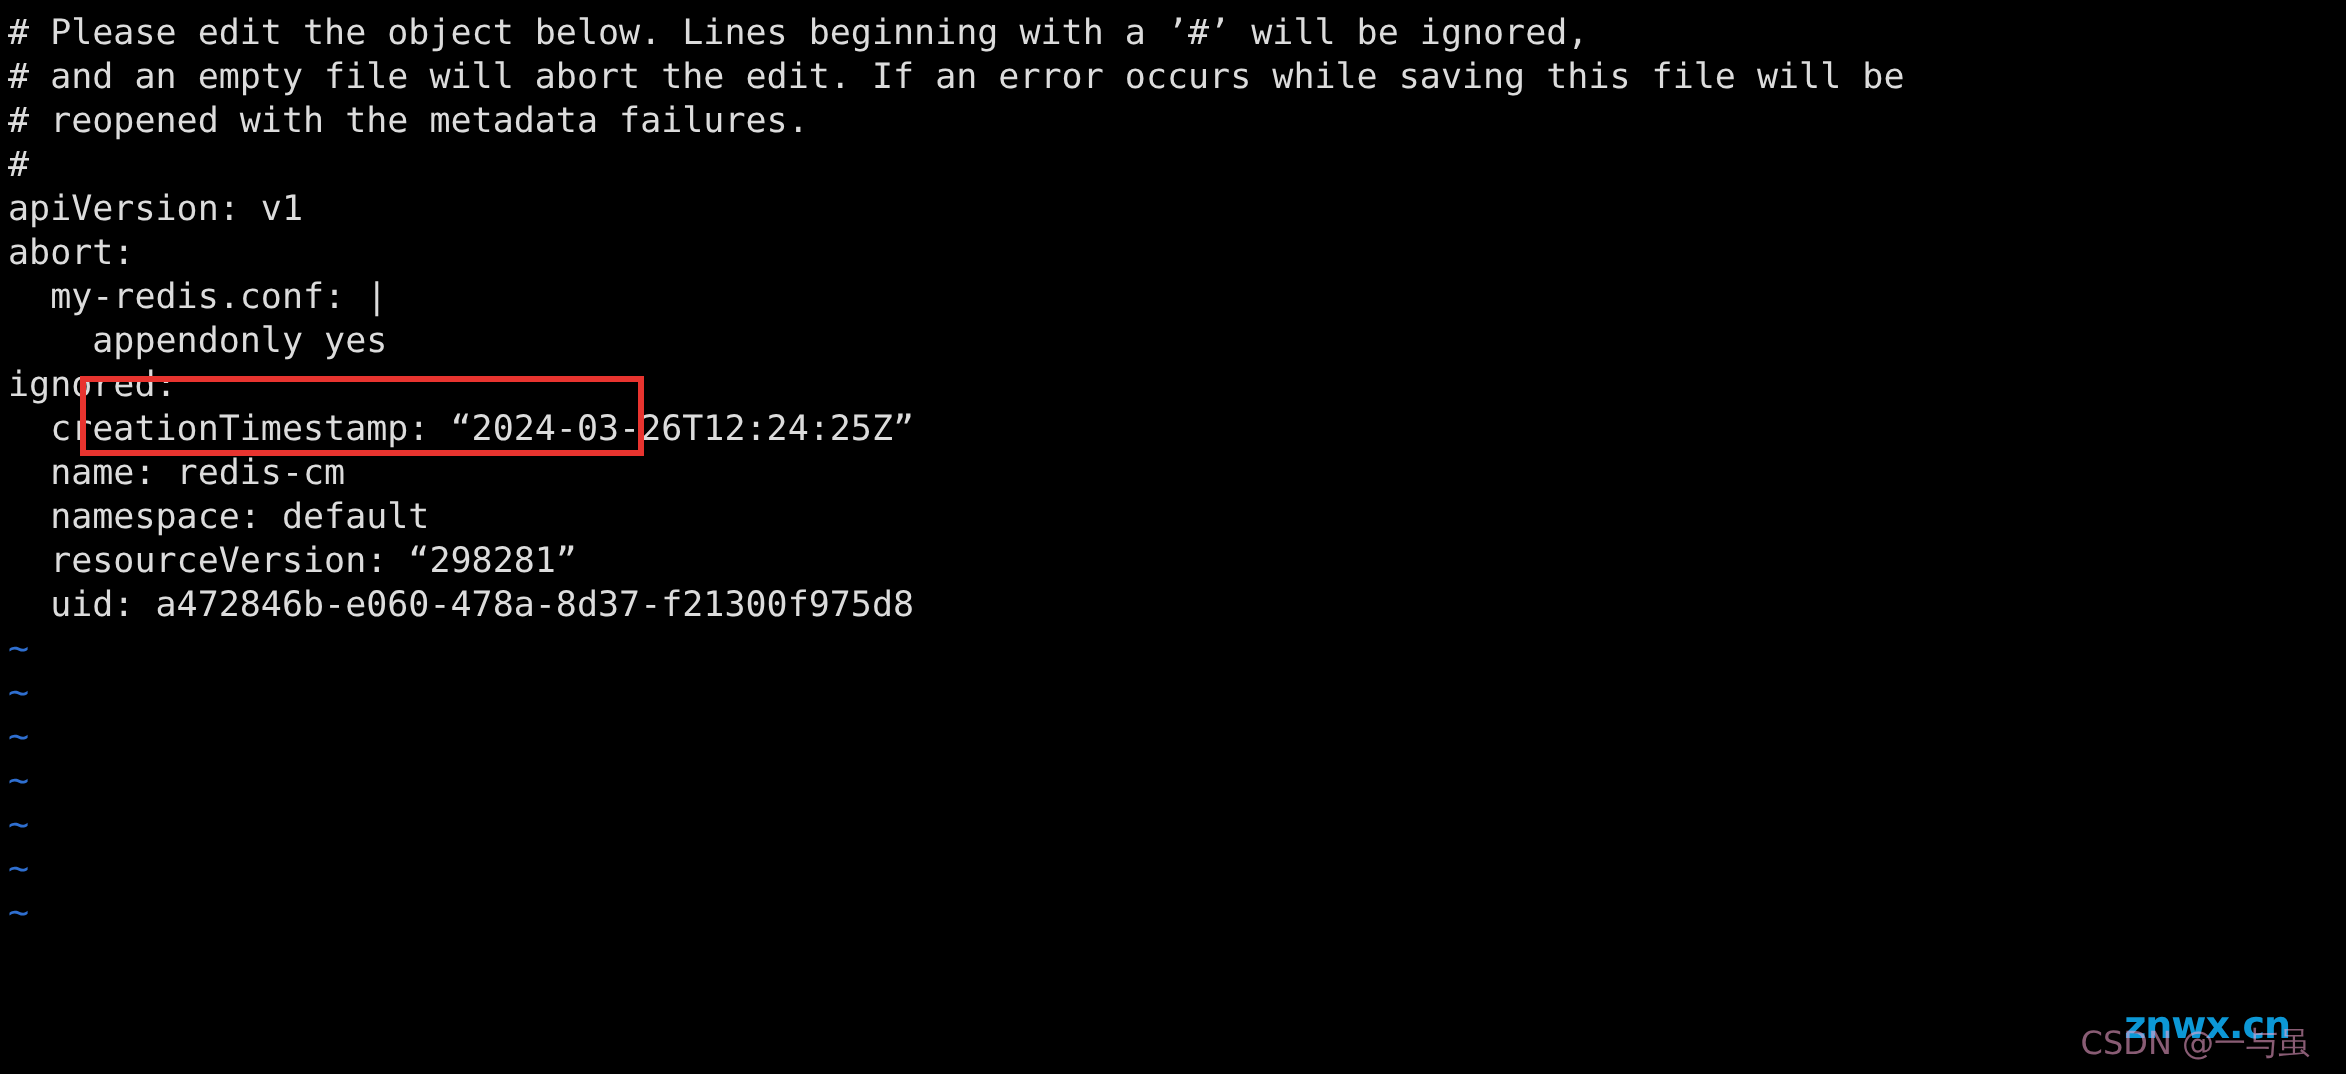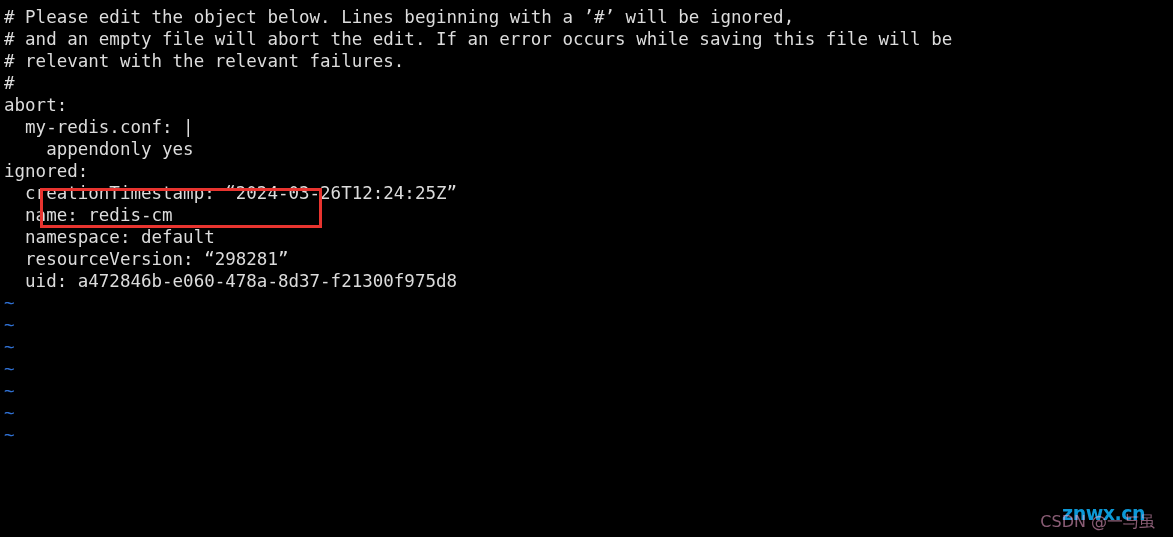--- a/index.html
+++ b/index.html
@@ -93,22 +93,23 @@
   }
 </style>
 </head>
 <body>
 
 <div id="terminal">
 
   <div class="buffer">
     <div class="line"># Please edit the object below. Lines beginning with a ’#’ will be ignored,</div>
     <div class="line"># and an empty file will abort the edit. If an error occurs while saving this file will be</div>
-    <div class="line"># relevant with the relevant failures.</div>
+    <div class="line"># reopened with the metadata failures.</div>
     <div class="line">#</div>
+    <div class="line">apiVersion: v1</div>
     <div class="line">abort:</div>
     <div class="line">  my-redis.conf: |</div>
     <div class="line">    appendonly yes</div>
     <div class="line">ignored:</div>
     <div class="line">  creationTimestamp: “2024-03-26T12:24:25Z”</div>
     <div class="line">  name: redis-cm</div>
     <div class="line">  namespace: default</div>
     <div class="line">  resourceVersion: “298281”</div>
     <div class="line">  uid: a472846b-e060-478a-8d37-f21300f975d8</div>
 

